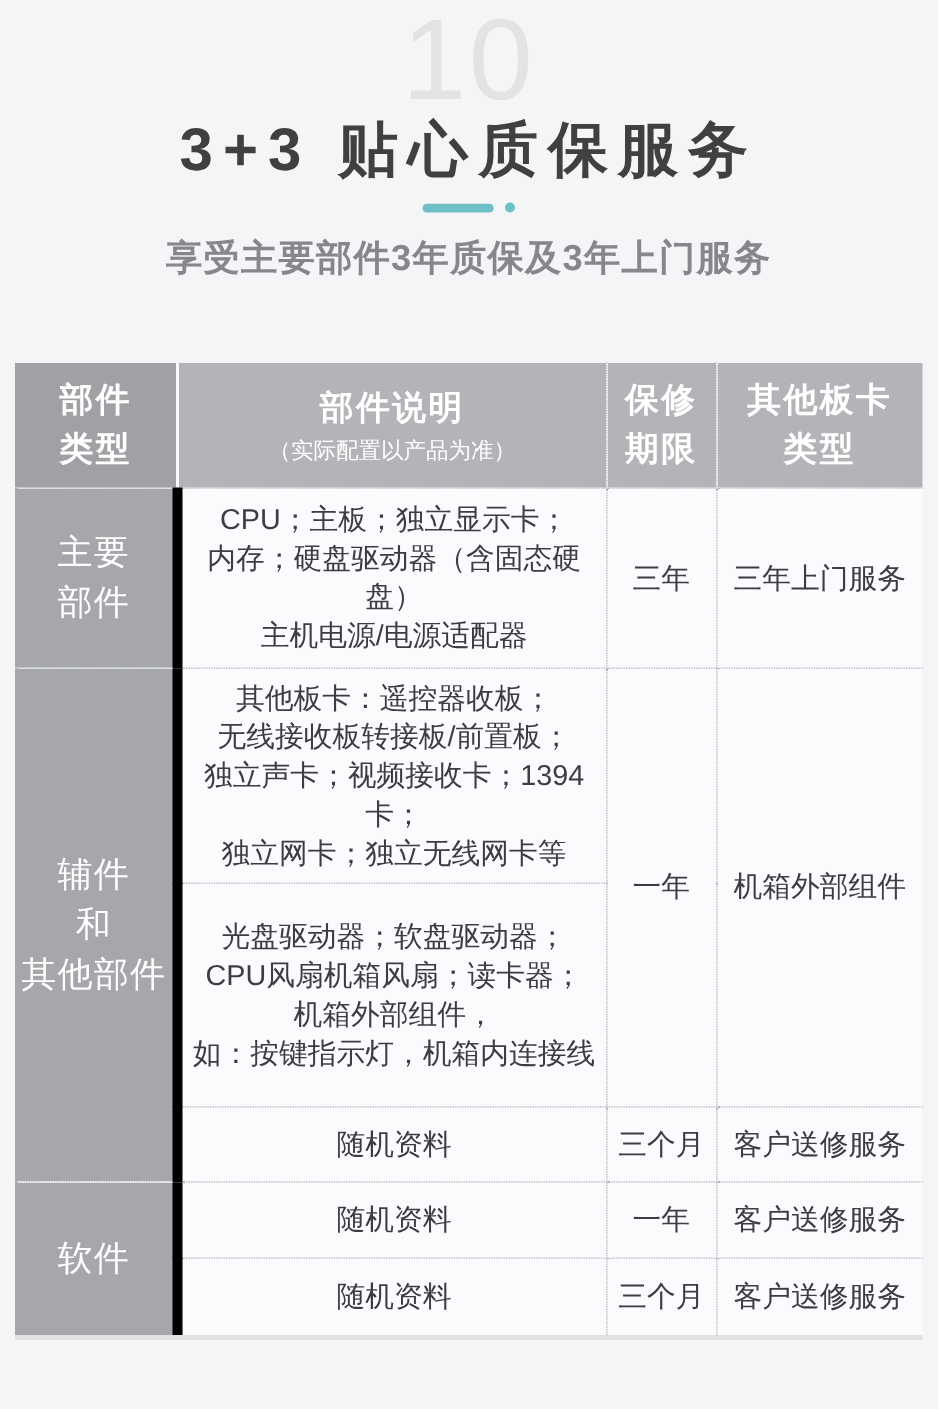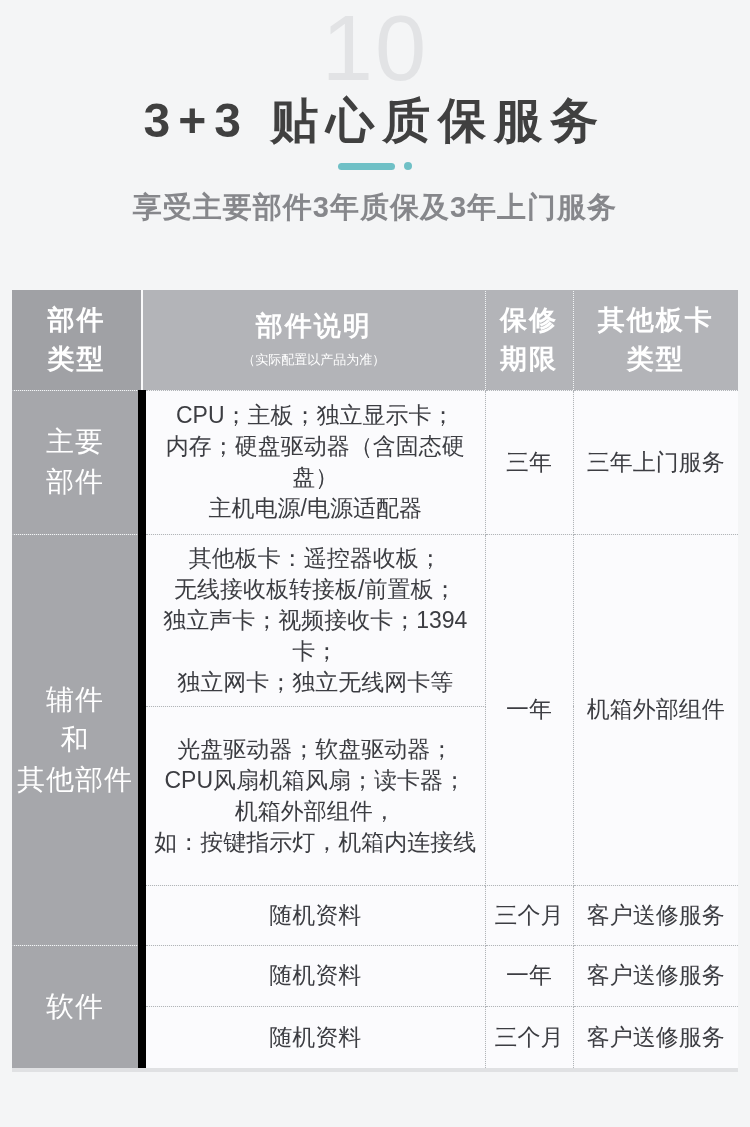--- a/index.html
+++ b/index.html
@@ -111,21 +111,21 @@
   }
   th.head {
     background: #b3b4b8;
     color: #ffffff;
     font-size: 27px;
     line-height: 39px;
     font-weight: 700;
     letter-spacing: 2px;
   }
   th.head .h-note {
-    font-size: 13px;
+    font-size: 18px;
     line-height: 24px;
     font-weight: 400;
     letter-spacing: 0;
     margin-top: 2px;
   }
 
   td.cat {
     background: #a6a7ab;
     color: #ffffff;
     font-size: 28px;

